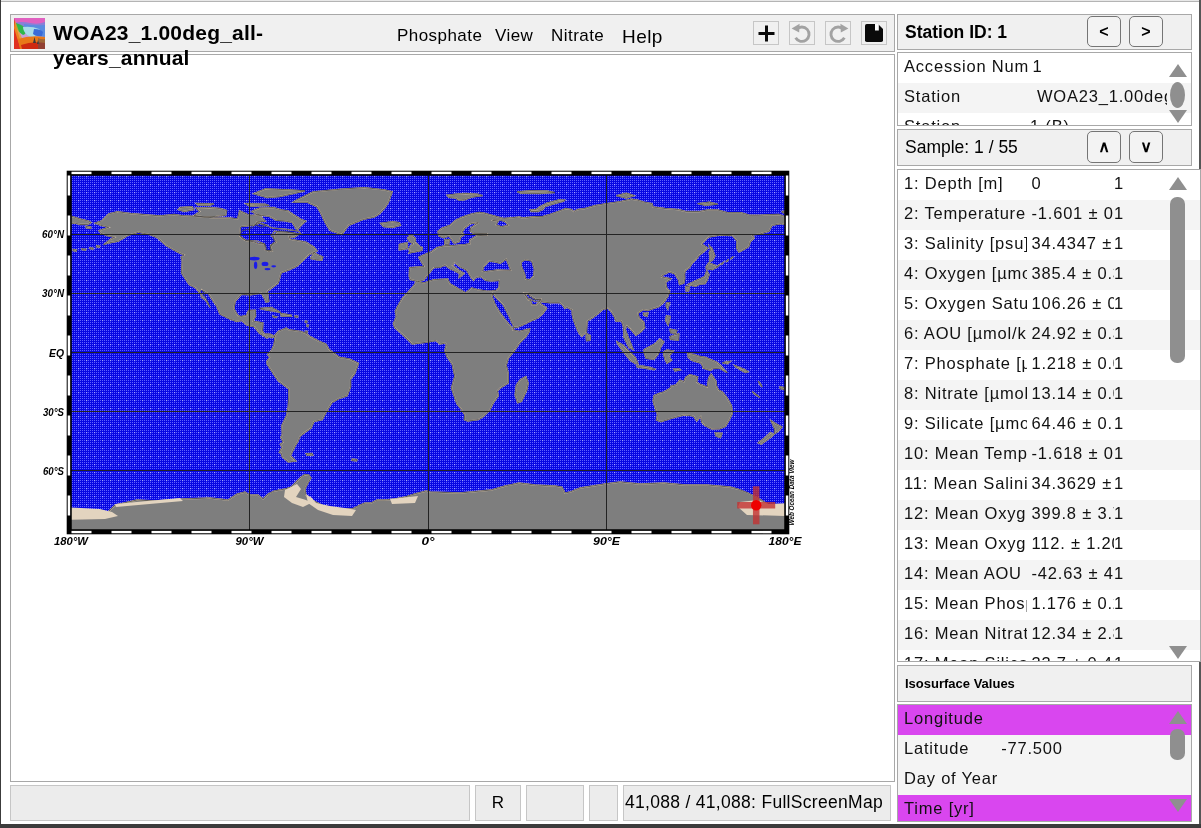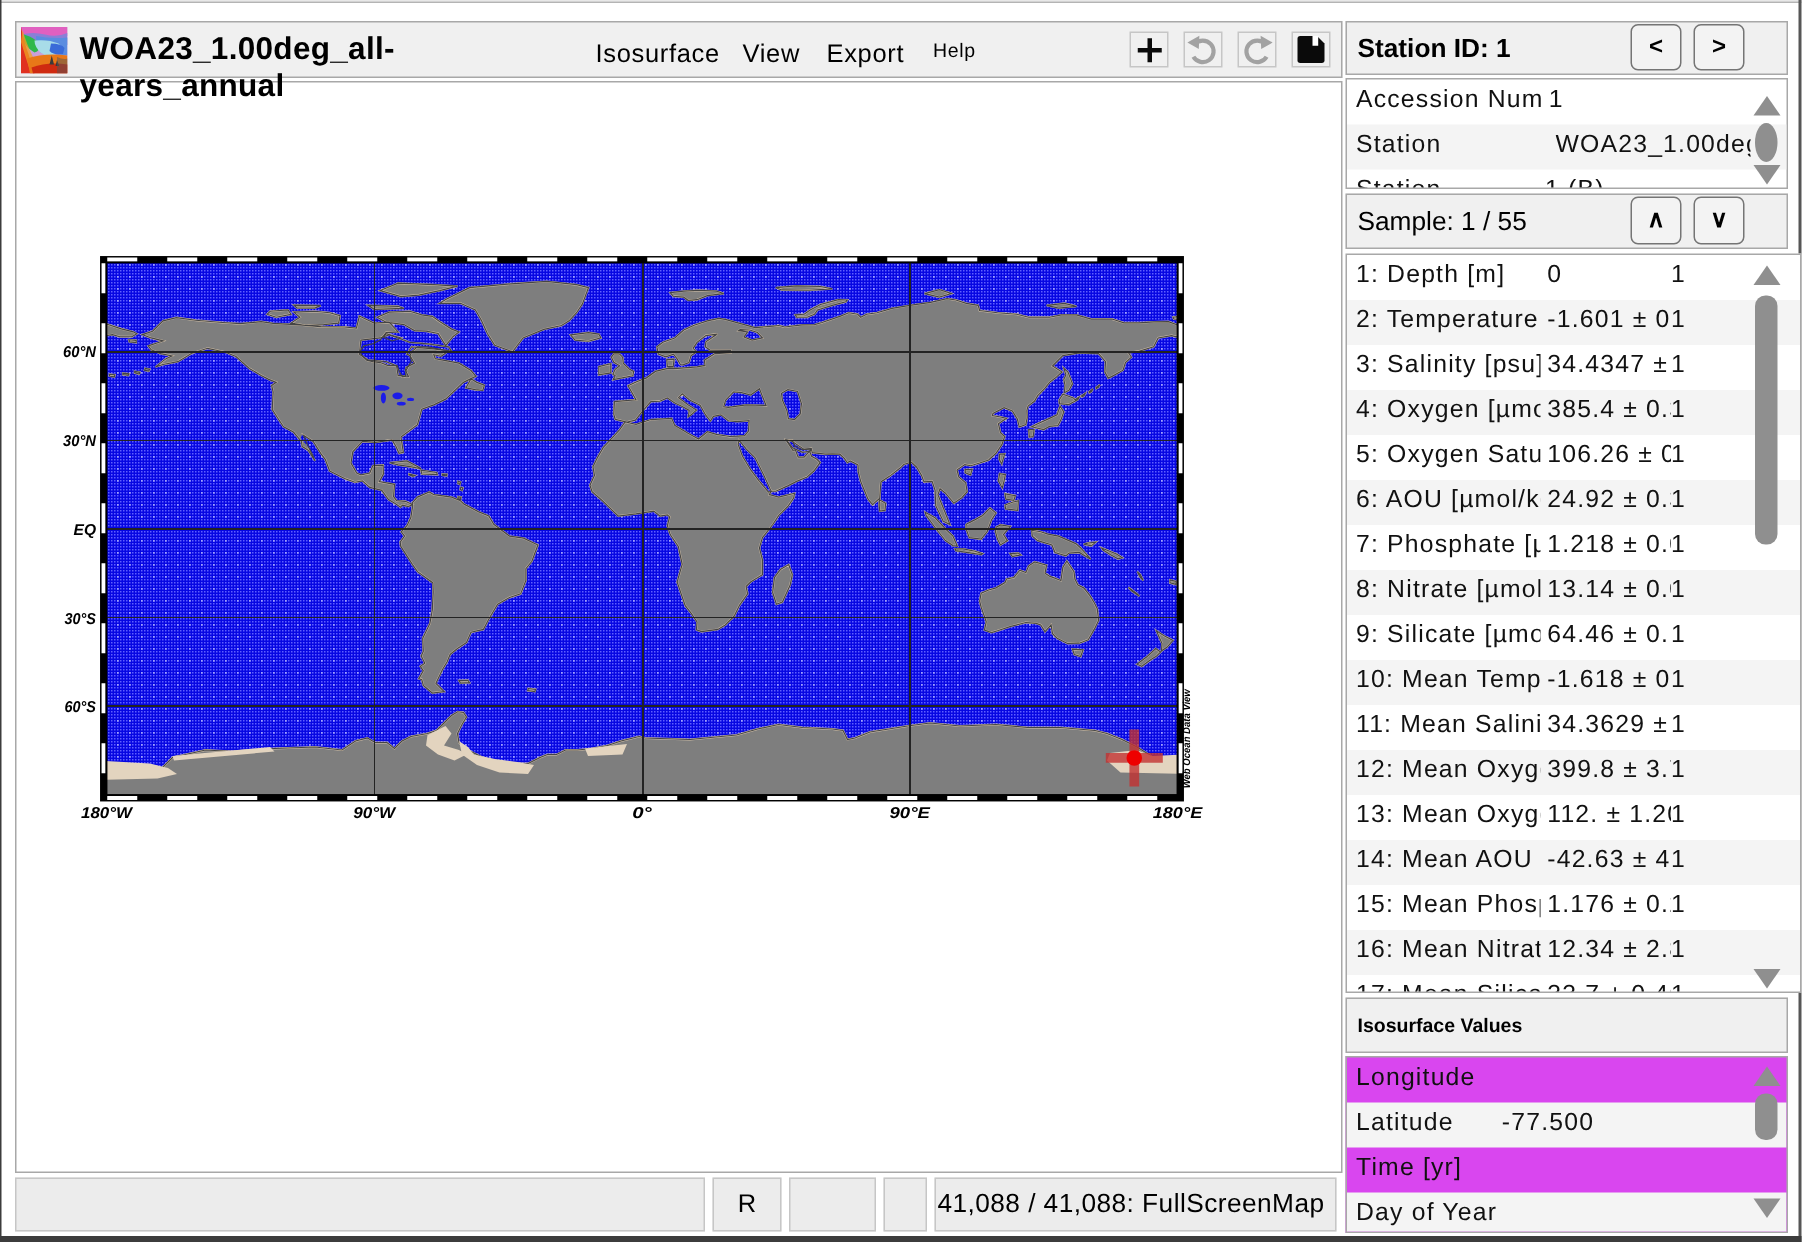--- a/index.html
+++ b/index.html
@@ -34,24 +34,24 @@
 <path d="M20 11 Q 27 11 29 14 L28 18 Q 22 19 19 16 Z" fill="#3a6bd8"></path>
 <path d="M0 0 Q 2 10 5 18 Q 7 25 9 31 L0 31 Z" fill="#e03020"></path>
 <path d="M1 2 Q 4 12 8 20 L10 27 L6 29 Q 3 20 0 10 Z" fill="#f0a020" opacity="0.75"></path>
 <path d="M4 21 Q 16 17 31 19 L31 31 L6 31 Z" fill="#e87818"></path>
 <path d="M7 27 Q 18 23 31 25 L31 31 L8 31 Z" fill="#cf2a10"></path>
 <path d="M19 25 L20.5 19 L22 25 Z M23 26 L24 22 L25.5 26 Z" fill="#3a3a3a"></path>
       <path d="M24 20 Q 28 22 31 21 L31 31 L24 31 Z" fill="#555555" opacity="0.5"></path>
 </svg>
 </div>
 <div class="abs" style="left:53px;top:20px;width:215px;font-size:21px;font-weight:bold;line-height:25px;letter-spacing:0.2px;color:#000;z-index:5">WOA23_1.00deg_all-<br>years_annual</div>
-<div class="abs" style="left:397px;top:26px;font-size:17px;letter-spacing:0.45px;color:#000">Isosurface</div>
+<div class="abs" style="left:397px;top:26px;font-size:17px;letter-spacing:0.45px;color:#000">Phosphate</div>
 <div class="abs" style="left:495px;top:26px;font-size:17px;letter-spacing:0.45px;color:#000">View</div>
-<div class="abs" style="left:551px;top:26px;font-size:17px;letter-spacing:0.45px;color:#000">Export</div>
-<div class="abs" style="left:622px;top:26px;font-size:13px;letter-spacing:0.45px;color:#000">Help</div>
+<div class="abs" style="left:551px;top:26px;font-size:17px;letter-spacing:0.45px;color:#000">Nitrate</div>
+<div class="abs" style="left:622px;top:26px;font-size:19px;letter-spacing:0.45px;color:#000">Help</div>
 
 <div class="abs" style="left:753px;top:21px;width:26px;height:24px;border:1px solid #c6c6c6"></div>
 <div class="abs" style="left:789px;top:21px;width:26px;height:24px;border:1px solid #c6c6c6"></div>
 <div class="abs" style="left:825px;top:21px;width:26px;height:24px;border:1px solid #c6c6c6"></div>
 <div class="abs" style="left:861px;top:21px;width:26px;height:24px;border:1px solid #c6c6c6"></div>
 <svg class="abs" style="left:757px;top:24px" width="19" height="19">
     <path d="M9.5 1.5 V17.5 M1.5 9.5 H17.5" stroke="#0a0a0a" stroke-width="3"></path>
   </svg>
 <svg class="abs" style="left:790px;top:23px" width="24" height="21">
     <path d="M6.5 6.4 A 7.2 7.2 0 1 1 5.6 14.8" fill="none" stroke="#a2a2a2" stroke-width="2.8"></path>
@@ -267,21 +267,21 @@
 <div class="abs" style="left:905px;top:665px;height:37px;line-height:37px;font-size:13px;font-weight:bold">Isosurface Values</div>
 
 <div class="box" style="left:897px;top:704px;width:295px;height:118px;background:#d946ef;overflow:hidden">
   <div class="row">
       <div style="position:absolute;left:6px">Longitude</div>
     </div>
   <div class="row" style="background:#f4f4f4">
       <div style="position:absolute;left:6px">Latitude</div>
       <div style="position:absolute;left:0;width:268px;text-align:center">-77.500</div>
     </div>
-  <div class="row">
-      <div style="position:absolute;left:6px">Time [yr]</div>
-    </div>
   <div class="row" style="background:#f4f4f4">
       <div style="position:absolute;left:6px">Day of Year</div>
+    </div>
+  <div class="row">
+      <div style="position:absolute;left:6px">Time [yr]</div>
     </div>
 </div>
 <div style="position:absolute;left:1169px;top:711px;width:0;height:0;border-left:9px solid transparent;border-right:9px solid transparent;border-bottom:13px solid #8f8f8f"></div>
 <div style="position:absolute;left:1170px;top:729px;width:15px;height:31px;background:#8f8f8f;border-radius:7px"></div>
 <div style="position:absolute;left:1169px;top:799px;width:0;height:0;border-left:9px solid transparent;border-right:9px solid transparent;border-top:13px solid #8f8f8f"></div>
 </body></html>

